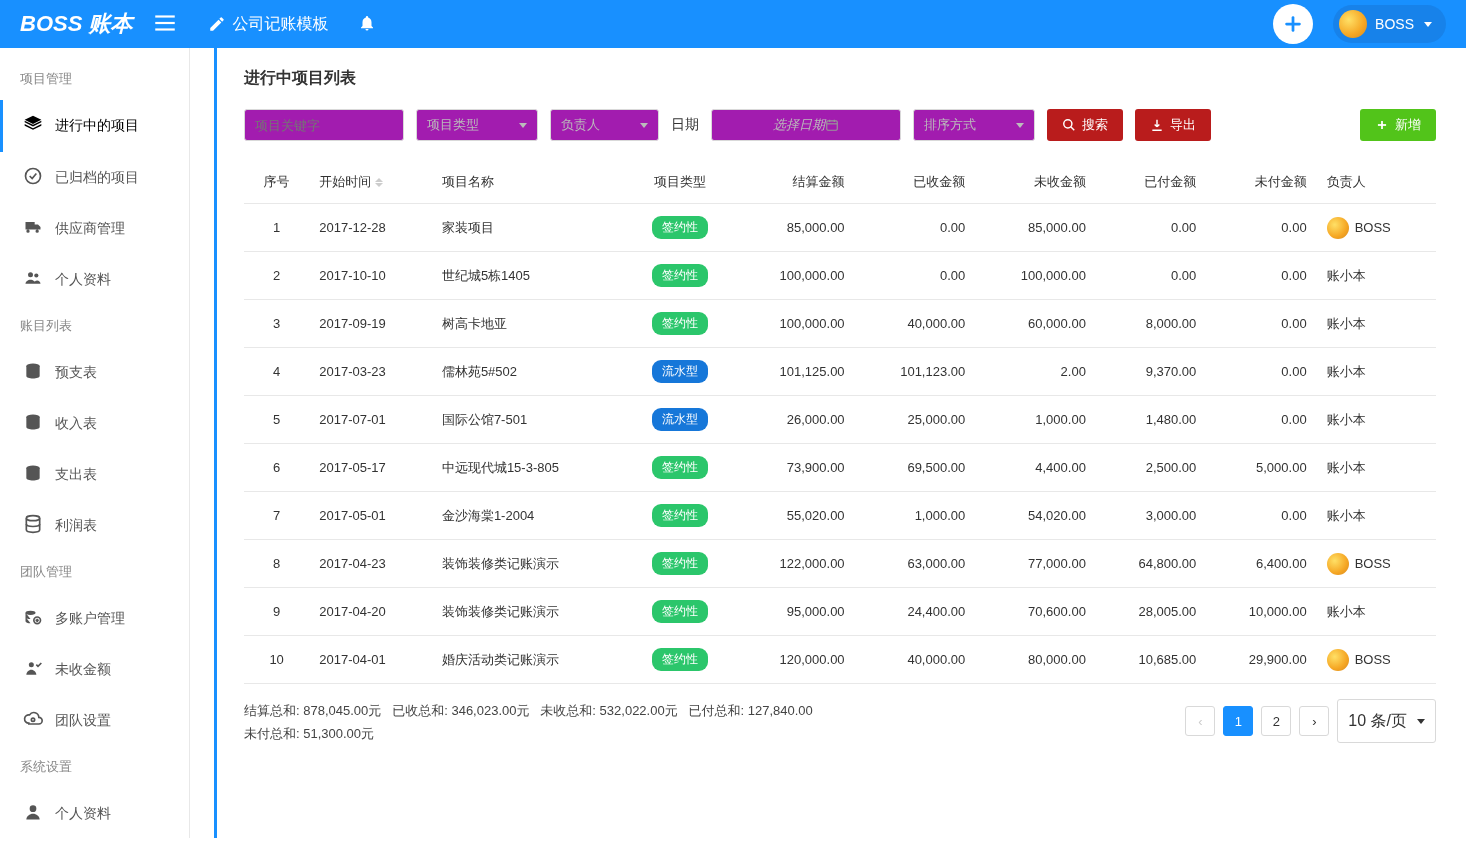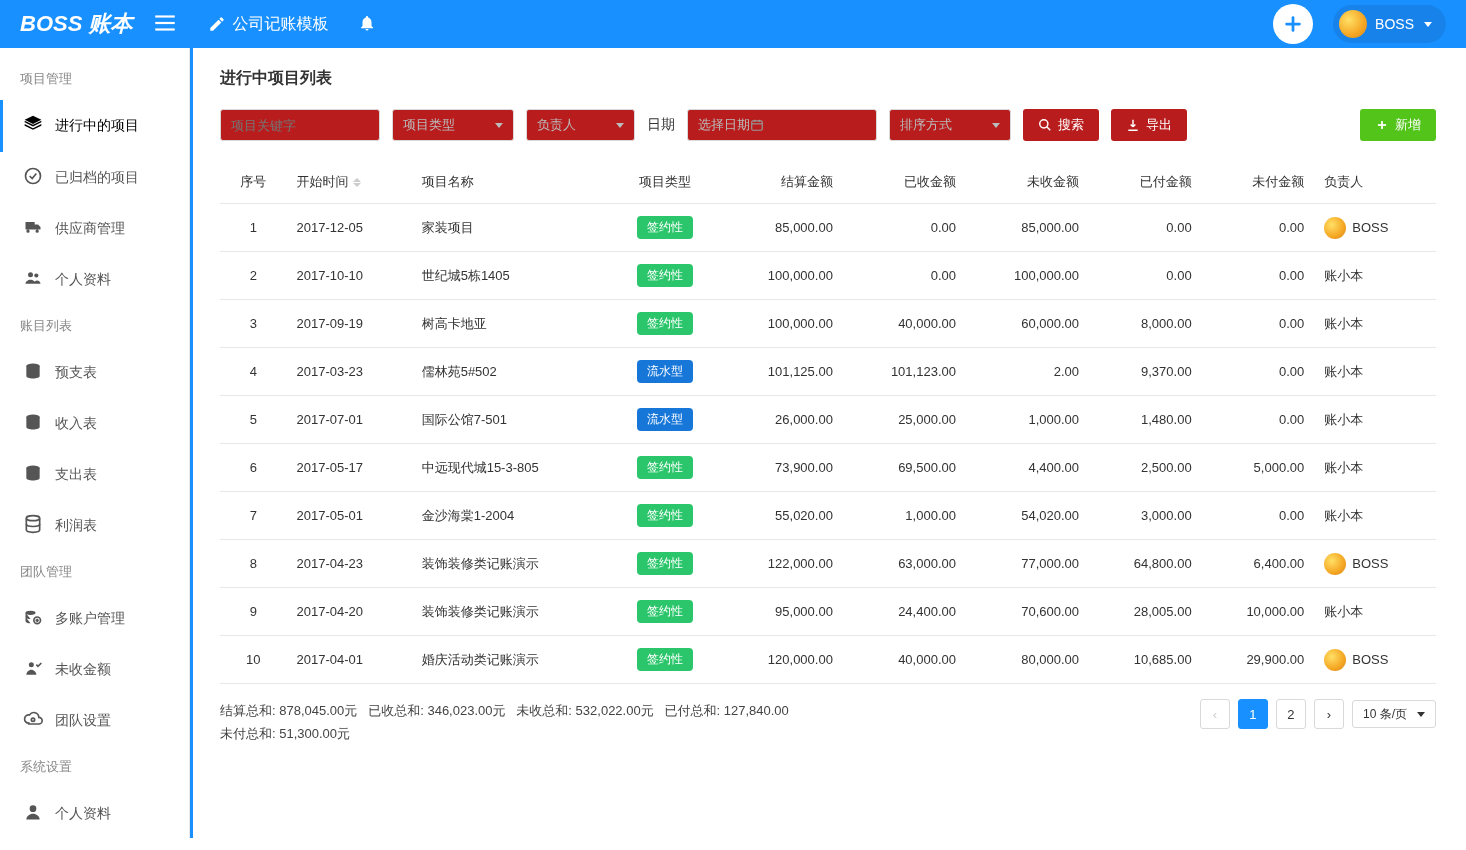--- a/index.html
+++ b/index.html
@@ -10,60 +10,60 @@
 .menu-toggle svg { width: 26px; height: 26px; }
 .header-title { display: flex; align-items: center; font-size: 16px; font-weight: 500; }
 .header-title svg { width: 18px; height: 18px; margin-right: 6px; }
 .bell { margin-left: 30px; cursor: pointer; }
 .header-right { margin-left: auto; display: flex; align-items: center; gap: 20px; }
 .add-circle { width: 40px; height: 40px; background: #fff; border-radius: 50%; display: flex; align-items: center; justify-content: center; cursor: pointer; }
 .add-circle svg { width: 22px; height: 22px; stroke: #1890ff; }
 .user-chip { display: flex; align-items: center; background: #1782ea; border-radius: 20px; padding: 5px 14px 5px 6px; cursor: pointer; gap: 8px; }
 .avatar { width: 28px; height: 28px; border-radius: 50%; background: radial-gradient(circle at 35% 35%, #ffe066 0%, #f5a623 60%, #d4861f 100%); flex-shrink: 0; }
 .user-chip .caret { margin-left: 2px; }
-.layout { display: flex; height: calc(100vh - 60px); }
+.layout { display: flex; height: calc(100vh - 60px); gap: 24px; }
 .sidebar { width: 190px; border-right: 1px solid #e8e8e8; overflow-y: auto; padding: 10px 0; }
 .side-group { padding: 12px 20px; color: #888; font-size: 13px; }
 .side-item { padding: 14px 20px; display: flex; align-items: center; gap: 12px; color: #555; cursor: pointer; border-left: 3px solid transparent; }
 .side-item svg { width: 20px; height: 20px; flex-shrink: 0; }
 .side-item.active { color: #000000; border-left-color: #1890ff; font-family: Liberation Serif, serif; }
 .main { flex: 1; padding: 20px 30px; overflow-y: auto; background: #fff; position: relative; }
 .main::before { content:""; position:absolute; left:0; top:0; bottom:0; width:3px; background:#1890ff; }
 .page-title { font-size: 16px; font-weight: 600; margin-bottom: 20px; }
 .toolbar { display: flex; align-items: center; gap: 12px; flex-wrap: wrap; margin-bottom: 20px; }
-.input, .select, .date-input { height: 32px; border: 1px solid #d9d9d9; border-radius: 3px; padding: 0 10px; font-size: 13px; background: #b91c1c; outline: none; color: #bbb; }
+.input, .select, .date-input { height: 32px; border: 1px solid #d9d9d9; border-radius: 3px; padding: 0 10px; font-size: 13px; background: #a21caf; outline: none; color: #bbb; }
 .select { display: inline-flex; align-items: center; justify-content: space-between; gap: 40px; cursor: pointer; }
 .input { width: 160px; }
 .date-label { color:#333; }
-.date-input { width: 190px; display:inline-flex; align-items:center; justify-content:flex-start; cursor:pointer; }
+.date-input { width: 190px; display:inline-flex; align-items:center; justify-content:center; cursor:pointer;font-style:italic; }
 .btn { height: 32px; padding: 0 15px; border: none; border-radius: 3px; cursor: pointer; font-size: 13px; display: inline-flex; align-items: center; gap: 6px; color:#fff; }
 .btn-primary { background: #b91c1c; }
 .btn-success { background: #52c41a; }
 .spacer { flex: 1; }
 table { width: 100%; border-collapse: collapse; }
 th, td { padding: 12px 10px; text-align: left; border-bottom: 1px solid #e8e8e8; font-size: 13px; }
 th { font-weight: 500; color: #333; background:#fafafa00; }
 .num { text-align: right; }
 .ctr { text-align: center; }
-.tag { display: inline-block; padding: 3px 10px; border-radius: 4px; color: #fff; font-size: 12px; }
+.tag { display: inline-block; padding: 3px 10px; border-radius: 9px; color: #fff; font-size: 12px; }
 .tag-green { background: #2bc66b; }
 .tag-blue { background: #1677d9; }
 .avatar-sm { width: 22px; height: 22px; border-radius: 50%; background: radial-gradient(circle at 35% 35%, #ffe066 0%, #f5a623 60%, #d4861f 100%); display:inline-block; vertical-align:middle; margin-right:6px; }
 .owner-cell { display:flex; align-items:center; }
 .sort-icon { display:inline-flex; flex-direction:column; vertical-align:middle; margin-left:4px; }
 .sort-icon span { width:0; height:0; border-left:4px solid transparent; border-right:4px solid transparent; }
 .sort-icon .up { border-bottom:4px solid #ccc; margin-bottom:1px;}
 .sort-icon .down { border-top:4px solid #ccc; }
 .footer { display:flex; align-items:flex-start; margin-top:15px; gap:20px; }
 .totals { flex:1; line-height:1.8; color:#444; font-size:13px; }
 .pagination { display:flex; align-items:center; gap:8px; }
 .page-btn { width:30px; height:30px; border:1px solid #d9d9d9; border-radius:3px; background:#fff; display:flex; align-items:center; justify-content:center; cursor:pointer; font-size:13px; }
 .page-btn.active { background:#1890ff; color:#fff; border-color:#1890ff; }
 .page-btn.disabled { color:#ccc; cursor:not-allowed; }
-.page-size { height:28px; border:1px solid #d9d9d9; border-radius:3px; padding:0 10px; display:inline-flex; align-items:center; gap:10px; cursor:pointer; font-size:12px; }
+.page-size { height:44px; border:1px solid #d9d9d9; border-radius:3px; padding:0 10px; display:inline-flex; align-items:center; gap:10px; cursor:pointer; font-size:16px; }
 .caret { display:inline-block; width:0; height:0; border-left:4px solid transparent; border-right:4px solid transparent; border-top:5px solid currentColor; }
 </style>
 </head>
 <body>
 
 <div class="header">
   <div class="logo">BOSS 账本</div>
   <div class="menu-toggle">
     <svg viewBox="0 0 24 24" fill="none" stroke="#fff" stroke-width="2">
         <line x1="3" y1="6" x2="21" y2="6"></line>
@@ -254,21 +254,21 @@
           <th class="num">已收金额</th>
           <th class="num">未收金额</th>
           <th class="num">已付金额</th>
           <th class="num">未付金额</th>
           <th>负责人</th>
         </tr>
       </thead>
       <tbody id="table-body">
           <tr>
             <td class="ctr">1</td>
-            <td>2017-12-05</td>
+            <td>2017-12-28</td>
             <td>家装项目</td>
             <td class="ctr"><span class="tag tag-green">签约性</span></td>
             <td class="num">85,000.00</td>
             <td class="num">0.00</td>
             <td class="num">85,000.00</td>
             <td class="num">0.00</td>
             <td class="num">0.00</td>
             <td>
               <div class="owner-cell">
                 <span class="avatar-sm"></span>

